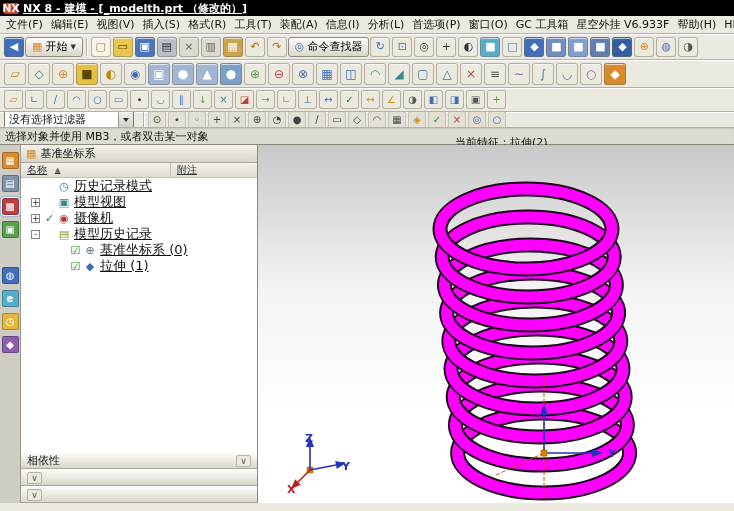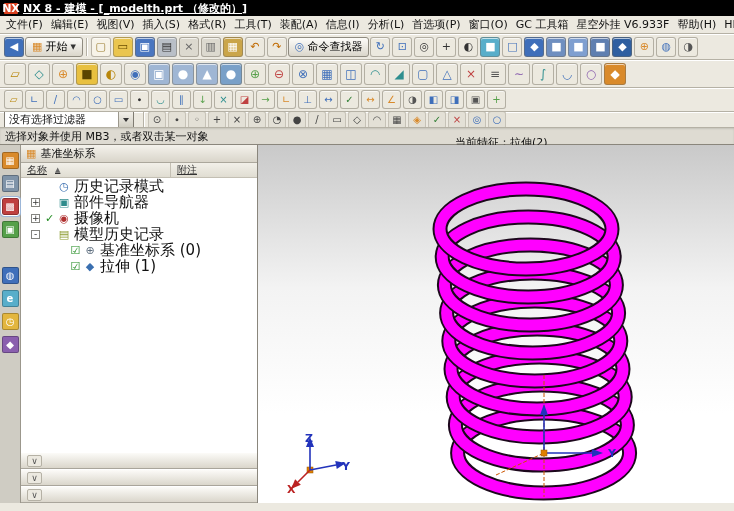--- a/index.html
+++ b/index.html
@@ -77,21 +77,21 @@
   .sort { margin-left:8px; font-size:7px; color:#666; }
   .col.note { flex:1; display:flex; align-items:center; padding-left:6px; }
   .tree { flex:1; background:#fff; overflow:hidden; }
   .trow { display:flex; align-items:center; height:16px; padding-left:10px; cursor:default; white-space:nowrap; }
   .trow[data-lvl="1"] { padding-left:36px; }
   .exp { width:9px; height:9px; border:1px solid #848480; background:#fff; font-size:9px; line-height:7px;
          text-align:center; margin-right:3px; color:#333; flex:0 0 auto; }
   .exp:empty { border-color:transparent; background:transparent; }
   .chk { width:13px; font-size:11px; color:#1e8a1e; text-align:center; margin-right:1px; flex:0 0 auto; }
   .tic { width:14px; text-align:center; font-size:11px; margin-right:3px; flex:0 0 auto; }
-  .tlabel { font-size:15px; }
+  .tlabel { font-size:13px;text-decoration:underline; }
   .sections { flex:0 0 auto; display:flex; flex-direction:column; }
   .section { height:17px; display:flex; align-items:center; background:linear-gradient(#fcfbf8,#dad6cb);
              border-top:1px solid #fff; border-bottom:1px solid #a9a59b; padding:0 6px; cursor:default; }
   .slabel { flex:1; font-size:11px; }
   .schev { font-size:9px; color:#555; border:1px solid #b5b1a5; background:#ece9e0; width:15px; height:12px;
            line-height:10px; text-align:center; border-radius:2px; }
 
   
   .viewport { flex:1; position:relative; background:linear-gradient(#c9c9c9,#f3f3f3 40%,#ffffff 75%); overflow:hidden; }
   .viewport svg { position:absolute; inset:0; width:100%; height:100%; }
@@ -511,21 +511,21 @@
             <span class="exp"></span>
             <span class="chk"></span>
             <span class="tic" style="color: rgb(58, 111, 176);">◷</span>
             <span class="tlabel">历史记录模式</span>
           </div>
 
           <div class="trow" data-lvl="0">
             <span class="exp">+</span>
             <span class="chk"></span>
             <span class="tic" style="color: rgb(46, 139, 139);">▣</span>
-            <span class="tlabel">部件导航器</span>
+            <span class="tlabel">模型视图</span>
           </div>
 
           <div class="trow" data-lvl="0">
             <span class="exp">+</span>
             <span class="chk">✓</span>
             <span class="tic" style="color: rgb(176, 48, 48);">◉</span>
             <span class="tlabel">摄像机</span>
           </div>
 
           <div class="trow" data-lvl="0">
@@ -545,20 +545,21 @@
           <div class="trow" data-lvl="1">
             <span class="exp"></span>
             <span class="chk">☑</span>
             <span class="tic" style="color: rgb(58, 111, 176);">◆</span>
             <span class="tlabel">拉伸 (1)</span>
           </div>
         </div>
       <div class="sections">
 
           <div class="section">
+            <span class="slabel">相依性</span>
             <span class="schev">∨</span>
           </div>
 
           <div class="section">
             <span class="schev">∨</span>
           </div>
 
           <div class="section">
             <span class="schev">∨</span>
           </div>

